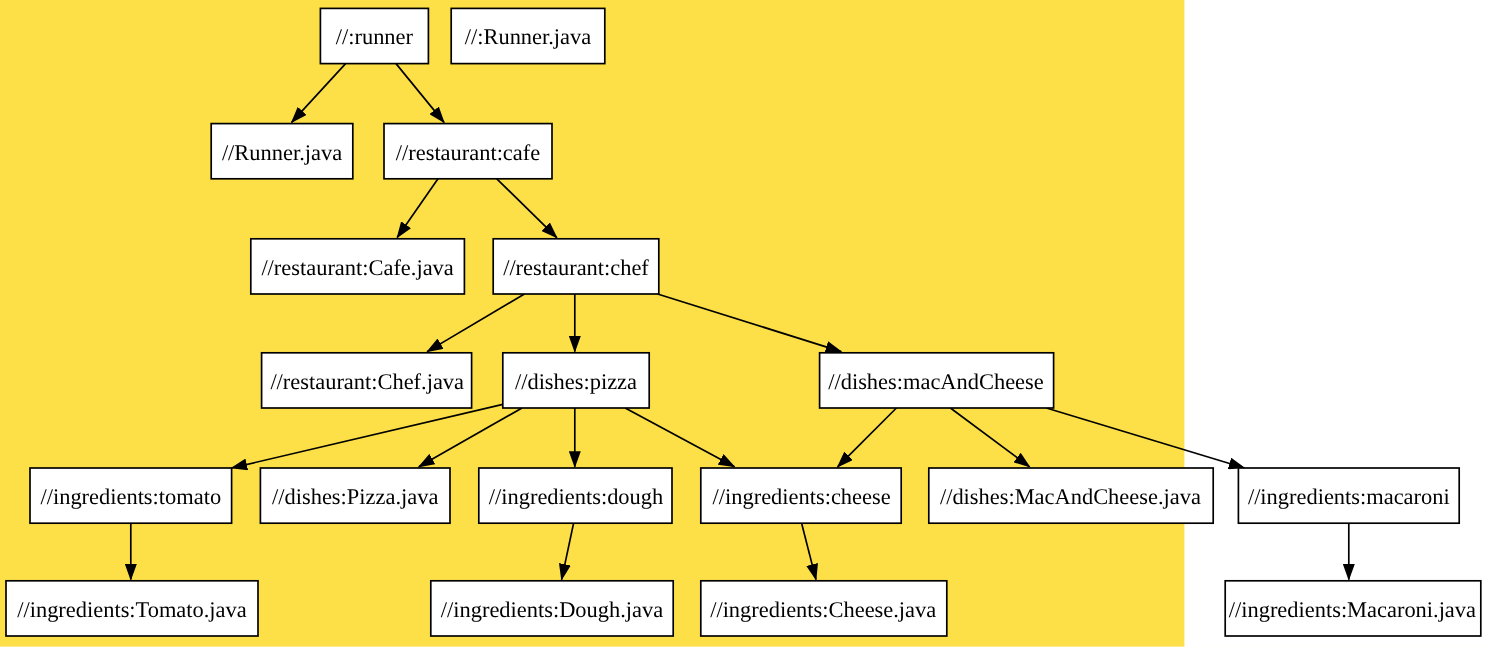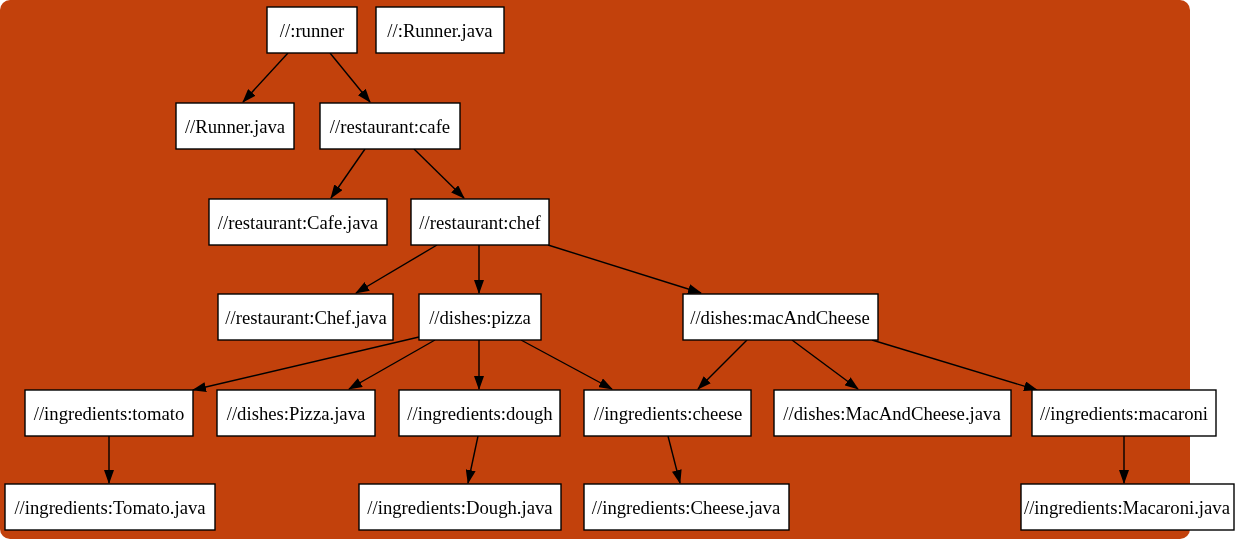--- a/index.html
+++ b/index.html
@@ -2,25 +2,24 @@
 <html><head>
 <meta charset="utf-8">
 <style>
   html, body {
     margin: 0;
     padding: 0;
     background: #ffffff;
   }
   .canvas-wrap {
     position: relative;
-    width: 1190px;
+    width: 987px;
     height: 539px;
-    background: #c2410c;
+    background: #fde047;
     font-family: "Liberation Serif", "DejaVu Serif", serif;
-    border-radius: 10px;
   }
   svg { display: block; }
   .node-box {
     fill: #ffffff;
     stroke: #000000;
     stroke-width: 1.4;
   }
   .node-label {
     font-family: "Liberation Serif", "DejaVu Serif", serif;
     font-size: 18.7px;

